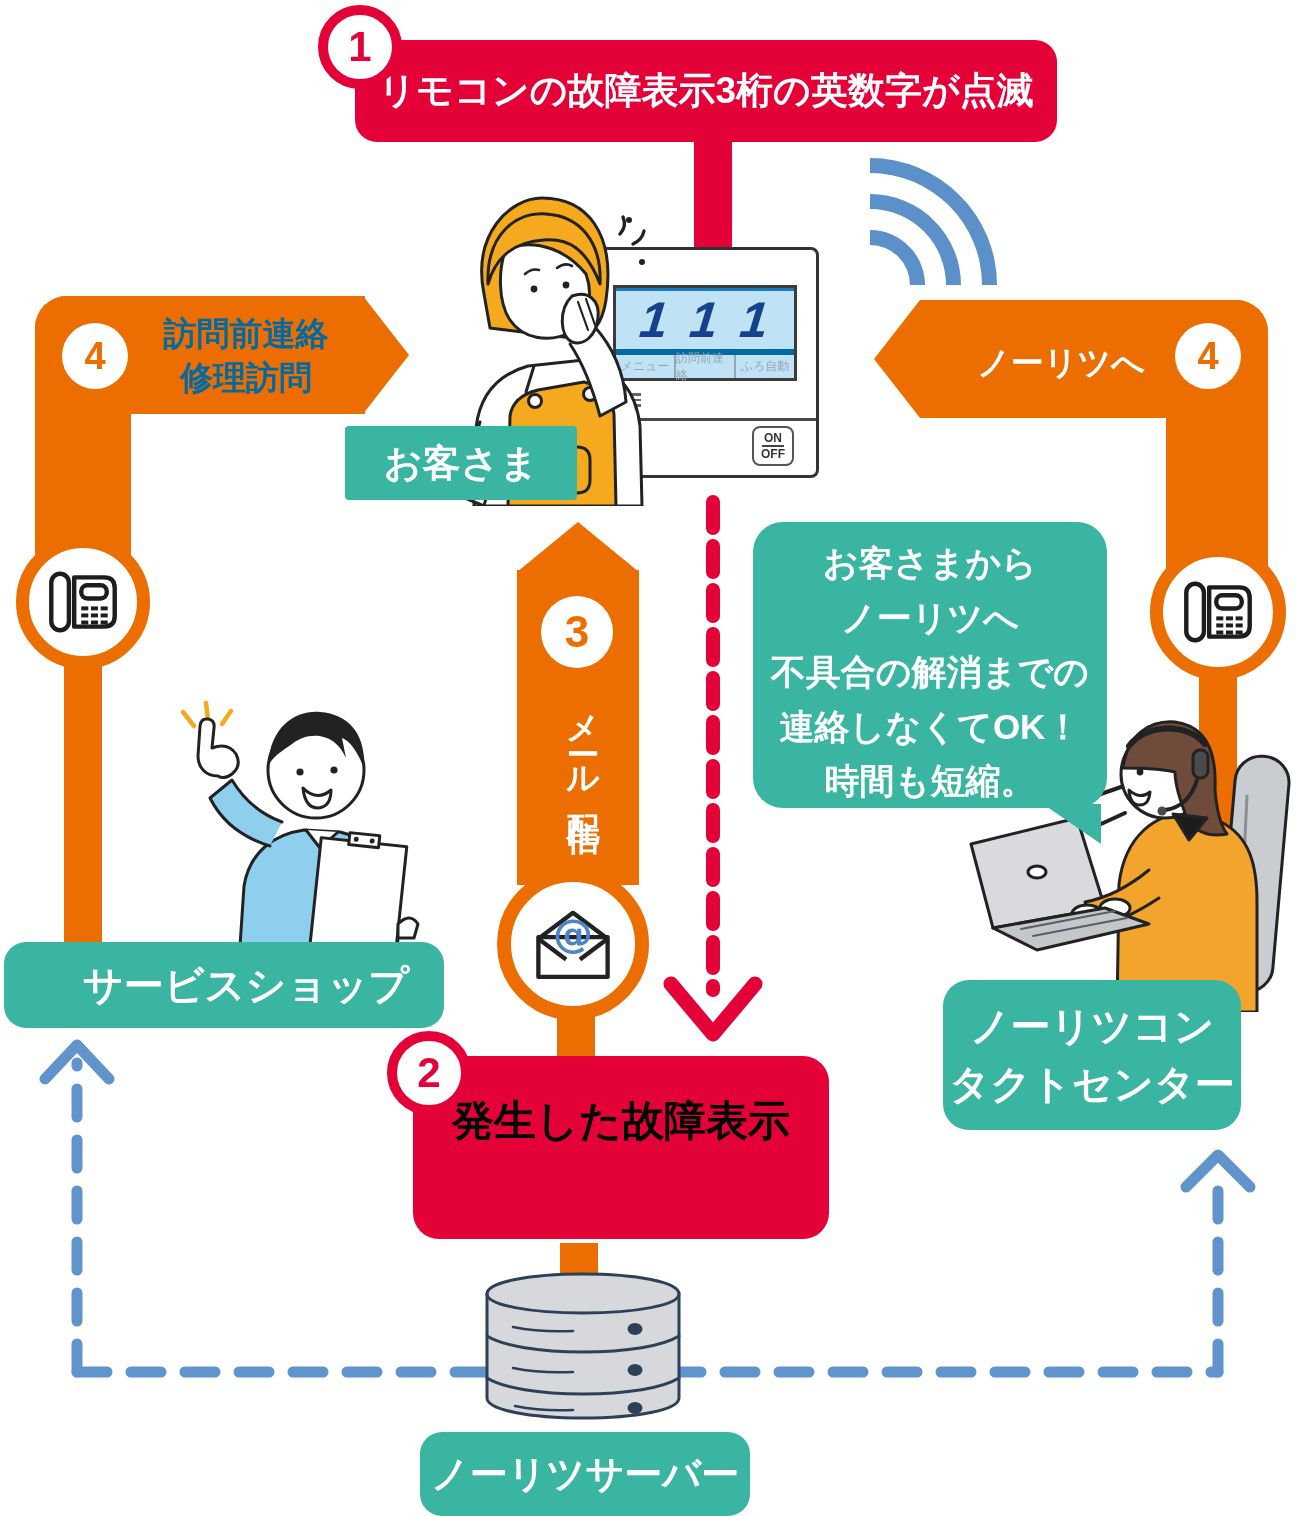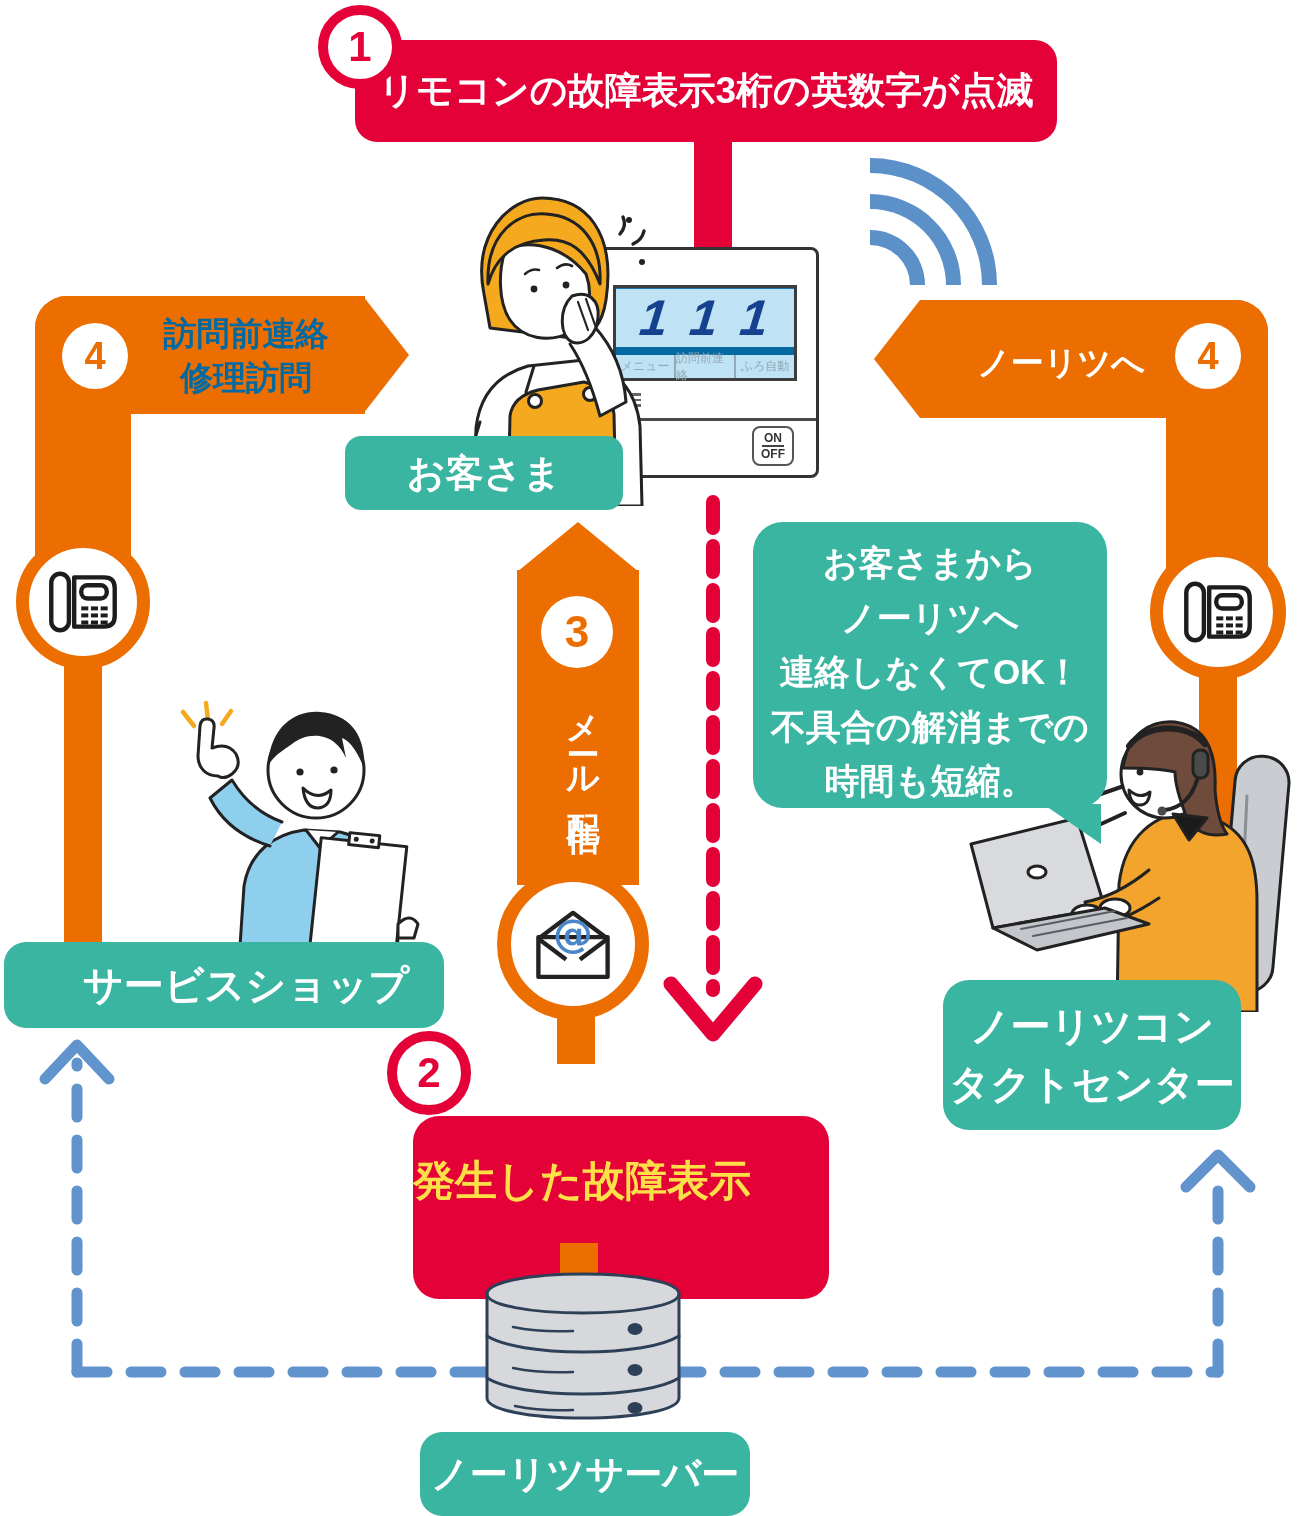--- a/index.html
+++ b/index.html
@@ -19,21 +19,21 @@
   #banner1{left:355px;top:40px;width:702px;height:102px;border-radius:22px;
            display:flex;align-items:center;justify-content:center;color:#fff;font-size:37px;font-weight:700;}
   #stem1{left:694px;top:140px;width:38px;height:114px;}
   
   #remote{left:588px;top:247px;width:231px;height:231px;background:#fff;border:3px solid #333;border-radius:8px;box-sizing:border-box;}
   #screen{position:absolute;left:22px;top:35px;width:184px;height:96px;background:#bfe2f4;
           border:3px solid #3c3c3c;box-sizing:border-box;display:flex;flex-direction:column;}
   #screen-topbar{height:9px;background:#1878be;}
   #screen-main{flex:1;display:flex;align-items:center;justify-content:center;color:#15418e;
                font-size:50px;font-weight:700;font-style:italic;letter-spacing:26px;padding-left:24px;transform:skewX(-6deg);}
-  #screen-row{height:23px;border-top:8px solid #0369a1;display:flex;justify-content:flex-end;}
+  #screen-row{height:23px;border-top:6px solid #0369a1;display:flex;justify-content:flex-end;}
   #screen-row span{flex:1;font-size:12px;color:#93a9b6;display:flex;align-items:center;justify-content:center;}
   #screen-row span + span{border-left:2px solid #93aab6;}
   #hamburger{position:absolute;left:24px;top:143px;width:26px;}
   #hamburger i{display:block;height:2.5px;background:#666;margin-bottom:3px;}
   #remote-divider{position:absolute;left:0;top:168px;width:100%;height:2.5px;background:#4a4a4a;}
   #onoff{position:absolute;right:22px;top:176px;width:42px;height:40px;border:2px solid #555;border-radius:8px;
          display:flex;flex-direction:column;align-items:center;justify-content:center;font-size:12px;font-weight:700;color:#333;box-sizing:border-box;}
   #onoff .on{border-bottom:2px solid #444;padding:0 2px;}
   
   .wifi{position:absolute;border:15px solid transparent;border-top-color:#5b90c9;border-radius:50%;transform:rotate(45deg);}
@@ -58,27 +58,27 @@
   #m-tri{left:517px;top:522px;width:0;height:0;border-left:61px solid transparent;border-right:61px solid transparent;border-bottom:50px solid #ed6e00;}
   #m-body{left:517px;top:570px;width:122px;height:315px;}
   #m-text{left:560px;top:692px;color:#fff;font-size:33px;font-weight:700;writing-mode:vertical-rl;letter-spacing:7px;}
   #m-ring{left:497px;top:868px;width:152px;height:152px;border:14px solid #ed6e00;}
   #m-stem{left:557px;top:1012px;width:38px;height:52px;}
   
   #bubble{left:753px;top:522px;width:354px;height:286px;background:#39b5a2;border-radius:30px;color:#fff;
           font-weight:700;font-size:35px;line-height:1.56;text-align:center;box-sizing:border-box;padding-top:14px;}
   #bubble-tail{left:1043px;top:804px;width:0;height:0;border-top:40px solid #39b5a2;border-left:58px solid transparent;}
   
-  #tag-customer{left:345px;top:436px;width:278px;height:74px;font-size:38px;border-radius:16px;}
+  #tag-customer{left:345px;top:426px;width:232px;height:74px;font-size:38px;border-radius:4px;}
   #tag-shop{left:4px;top:942px;width:396px;height:86px;font-size:40px;padding-left:44px;}
   #tag-center{left:943px;top:980px;width:298px;height:150px;font-size:40px;line-height:1.45;border-radius:26px;}
   #tag-server{left:420px;top:1432px;width:330px;height:84px;font-size:38px;}
   
-  #box2{left:413px;top:1116px;width:416px;height:183px;border-radius:26px;color:#fde047;font-weight:700;
-        font-size:42px;line-height:1.95;box-sizing:border-box;padding-top:24px;}
+  #box2{left:413px;top:1056px;width:416px;height:183px;border-radius:26px;color:#000000;font-weight:700;
+        font-size:42px;text-align:center;line-height:1.95;box-sizing:border-box;padding-top:24px;}
   #stem2{left:560px;top:1243px;width:38px;height:36px;}
   
   #badge1{left:318px;top:5px;width:84px;height:84px;font-size:42px;}
   #badge2{left:387px;top:1031px;width:84px;height:84px;font-size:42px;}
   #badge3{left:541px;top:596px;width:72px;height:72px;font-size:44px;}
   #badge4L{left:62px;top:323px;width:66px;height:66px;font-size:38px;}
   #badge4R{left:1175px;top:323px;width:66px;height:66px;font-size:38px;}
   svg{display:block;}
 </style>
 </head>
@@ -253,22 +253,22 @@
       <path d="M58 216 L170 196 L214 212 L102 238 Z" fill="#c3c6ca"></path>
       <path d="M86 217 l94 -18 M98 224 l94 -18" fill="none" stroke-width="2" stroke="#5a5e63"></path>
       <path d="M160 84 l26 -9 M166 112 l24 -11" fill="none" stroke-width="4"></path>
     </g>
   </svg>
 
   <div class="abs" id="bubble-tail"></div>
   <div class="abs" id="bubble">
     <div>お客さまから</div>
     <div>ノーリツへ</div>
+    <div>不具合の解消までの</div>
     <div>連絡しなくてOK！</div>
-    <div>不具合の解消までの</div>
     <div>時間も短縮。</div>
   </div>
 
   <svg class="abs" style="left:100px;top:690px;" width="380" height="256" viewBox="0 0 380 256">
     <g stroke="#222" stroke-width="3" stroke-linecap="round" stroke-linejoin="round">
       <path d="M94 36 l-11 -14 M108 30 l-2 -17 M122 34 l9 -13" fill="none" stroke="#F5A91F" stroke-width="4.5"></path>
       <circle cx="216" cy="80" r="48" fill="#fff"></circle>
       <path d="M168 76 C170 36 196 20 220 22 C250 24 266 46 264 78 C256 58 248 50 242 48 L246 68 C234 40 206 42 192 54 C180 62 172 68 168 76 Z" fill="#222" stroke="none"></path>
       <circle cx="200" cy="82" r="3.6" fill="#222" stroke="none"></circle>
       <circle cx="234" cy="80" r="3.6" fill="#222" stroke="none"></circle>

